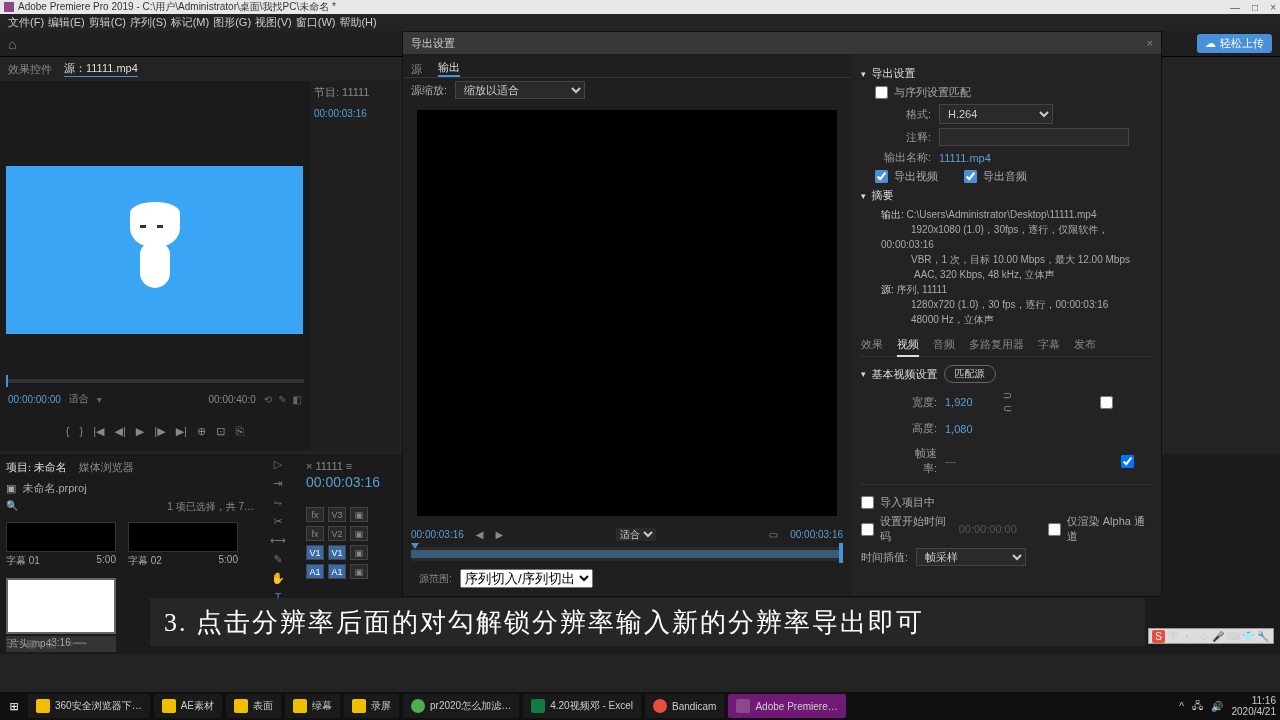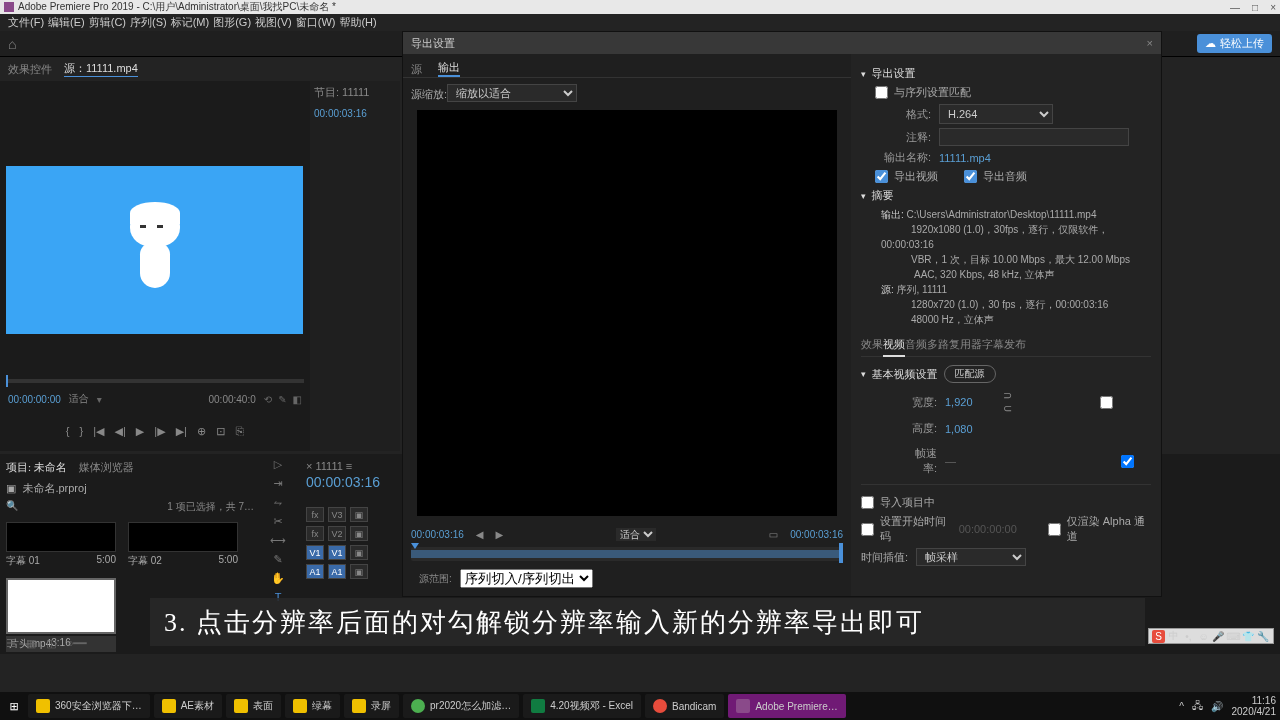--- a/index.html
+++ b/index.html
@@ -32,21 +32,21 @@
 .scrub::before { content:""; position:absolute; left:0; top:-4px; width:2px; height:12px; background:#4a90d9; }
 
 
 .export-dialog { position:absolute; left:402px; top:31px; width:760px; height:566px; background:#232323; border:1px solid #111; z-index:10; }
 .dlg-title { height:22px; background:#383838; display:flex; align-items:center; padding:0 8px; font-size:11px; }
 .dlg-title .x { margin-left:auto; color:#888; }
 .dlg-body { display:flex; height:calc(100% - 22px); }
 .dlg-left { width:448px; background:#1f1f1f; display:flex; flex-direction:column; }
 .dlg-left-tabs { height:24px; display:flex; align-items:flex-end; padding:0 8px; gap:16px; font-size:11px; color:#888; border-bottom:1px solid #333; }
 .dlg-left-tabs .t.active { color:#ddd; border-bottom:2px solid #4a90d9; }
-.dlg-left-row { height:24px; display:flex; align-items:flex-end; padding:0 8px; gap:0; font-size:11px; color:#aaa; }
+.dlg-left-row { height:24px; display:flex; align-items:center; padding:0 8px; gap:8px; font-size:11px; color:#aaa; }
 .dlg-left-row select { background:#2a2a2a; color:#ccc; border:1px solid #444; font-size:11px; padding:1px 4px; width:130px; }
 .dlg-preview { flex:1; background:#000; margin:8px 14px; }
 .dlg-bottom { height:72px; padding:4px 8px; }
 .range-bar { height:14px; background:#2a2a2a; position:relative; margin:6px 0; border-radius:2px; }
 .range-bar .inmark { position:absolute; left:0; top:-4px; width:0; height:0; border-left:4px solid transparent; border-right:4px solid transparent; border-top:6px solid #4a90d9; }
 .range-bar .outmark { position:absolute; right:0; top:-4px; width:4px; height:20px; background:#4a90d9; }
 .range-bar .track { position:absolute; left:0; right:0; top:3px; height:8px; background:#3a5a7a; }
 .range-row { display:flex; align-items:center; gap:12px; font-size:10px; color:#888; }
 .range-row .tc { color:#5a9fd4; }
 .range-row select { background:#2a2a2a; color:#ccc; border:none; font-size:10px; }
@@ -57,21 +57,21 @@
 .section-head .arrow { font-size:9px; }
 .form-row { display:flex; align-items:center; margin:4px 0 4px 20px; gap:8px; }
 .form-row .lbl { width:50px; text-align:right; color:#999; }
 .form-row select, .form-row input[type=text] { background:#2a2a2a; color:#ccc; border:1px solid #444; font-size:11px; padding:2px 4px; width:114px; }
 .form-row .link { color:#5a9fd4; cursor:pointer; }
 .form-row .icons { display:flex; gap:6px; color:#888; margin-left:4px; }
 .cb-row { display:flex; align-items:center; gap:6px; margin:4px 0 4px 14px; }
 .cb-row input { accent-color:#4a90d9; }
 .summary-block { margin:4px 0 4px 20px; line-height:1.5; font-size:10px; color:#aaa; }
 .summary-block .slbl { color:#ccc; }
-.tab-strip { display:flex; margin:10px 0 8px 0; border-bottom:1px solid #333; padding-bottom:4px; font-size:11px; }
+.tab-strip { display:flex; gap:14px; margin:10px 0 8px 0; border-bottom:1px solid #333; padding-bottom:4px; font-size:11px; }
 .tab-strip .st { color:#888; cursor:pointer; }
 .tab-strip .st.active { color:#ddd; border-bottom:2px solid #ddd; padding-bottom:3px; margin-bottom:-5px; }
 .match-btn { float:right; border:1px solid #666; border-radius:10px; padding:1px 10px; font-size:10px; color:#ccc; background:none; }
 .dim-row { display:flex; align-items:center; margin:6px 0 2px 40px; gap:8px; }
 .dim-row .lbl { width:36px; text-align:right; color:#999; }
 .dim-row .val { color:#5a9fd4; width:40px; }
 .dim-link { margin-left:10px; color:#888; }
 .dim-cb { margin-left:80px; }
 .bottom-cbs { border-top:1px solid #333; padding:6px 0; margin-top:8px; }
 .bottom-cbs .cb-row { margin-left:0; }

